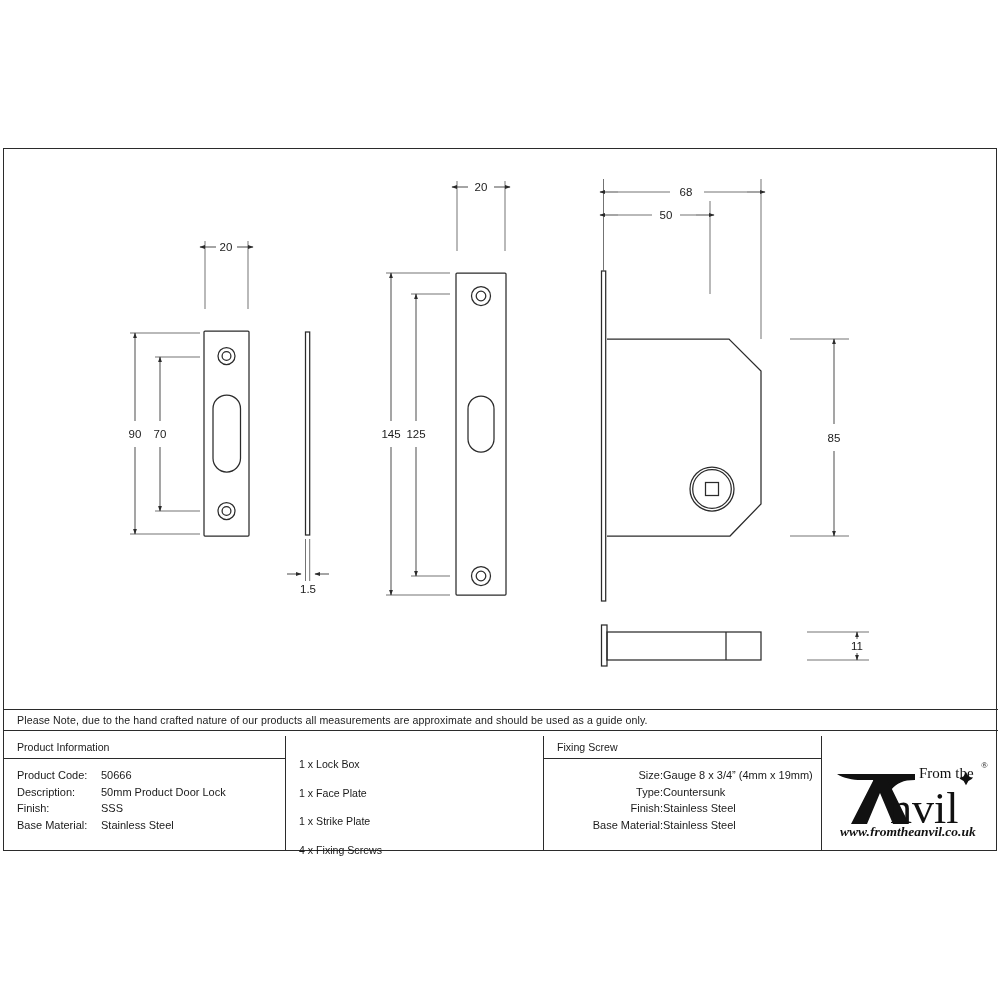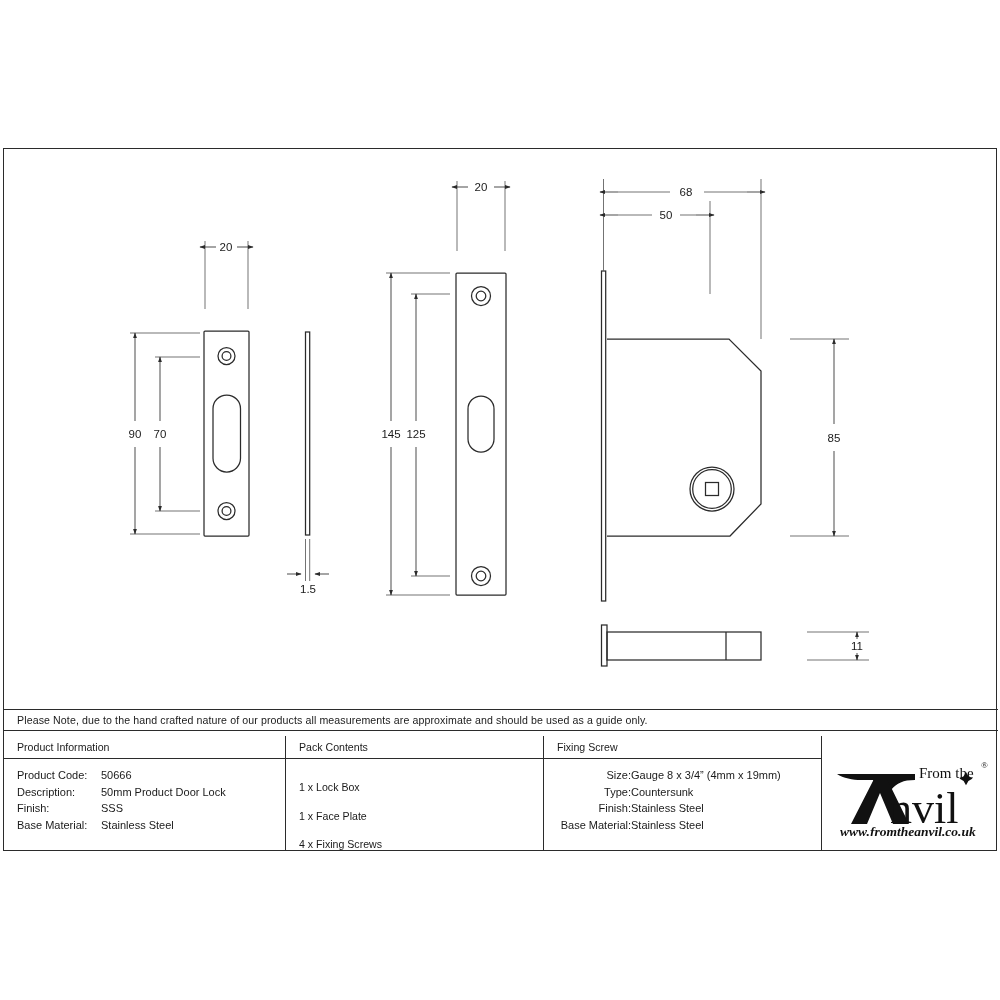--- a/index.html
+++ b/index.html
@@ -105,21 +105,21 @@
     white-space: nowrap;
   }
   .kv .k { width: 84px; flex: 0 0 84px; }
   .kv .v { }
   .li {
     font-size: 10.6px;
     line-height: 16.5px;
     white-space: nowrap;
     margin-top: 12px;
   }
-  .col-screw .kv .k { width: 74px; flex: 0 0 74px; }
+  .col-screw .kv .k { width: 74px; flex: 0 0 74px; margin-left: 32px; }
 
   
   .col-logo .logo-wrap {
     position: absolute;
     left: 0; top: 0;
     width: 100%; height: 100%;
     display: flex;
     align-items: center;
     justify-content: center;
   }
@@ -313,24 +313,24 @@
           <span class="v">SSS</span>
         </div>
         <div class="kv">
           <span class="k">Base Material:</span>
           <span class="v">Stainless Steel</span>
         </div>
       </div>
     </div>
 
     <div class="col col-pack">
-      <div class="col-head">Pack Contents</div>
       <div class="col-body">
         <div class="li">1 x Lock Box</div>
         <div class="li">1 x Face Plate</div>
+        <div class="li">1 x Strike Plate</div>
         <div class="li">4 x Fixing Screws</div>
       </div>
     </div>
 
     <div class="col col-screw">
       <div class="col-head">Fixing Screw</div>
       <div class="col-body">
         <div class="kv">
           <span class="k">Size:</span>
           <span class="v">Gauge 8 x 3/4” (4mm x 19mm)</span>

